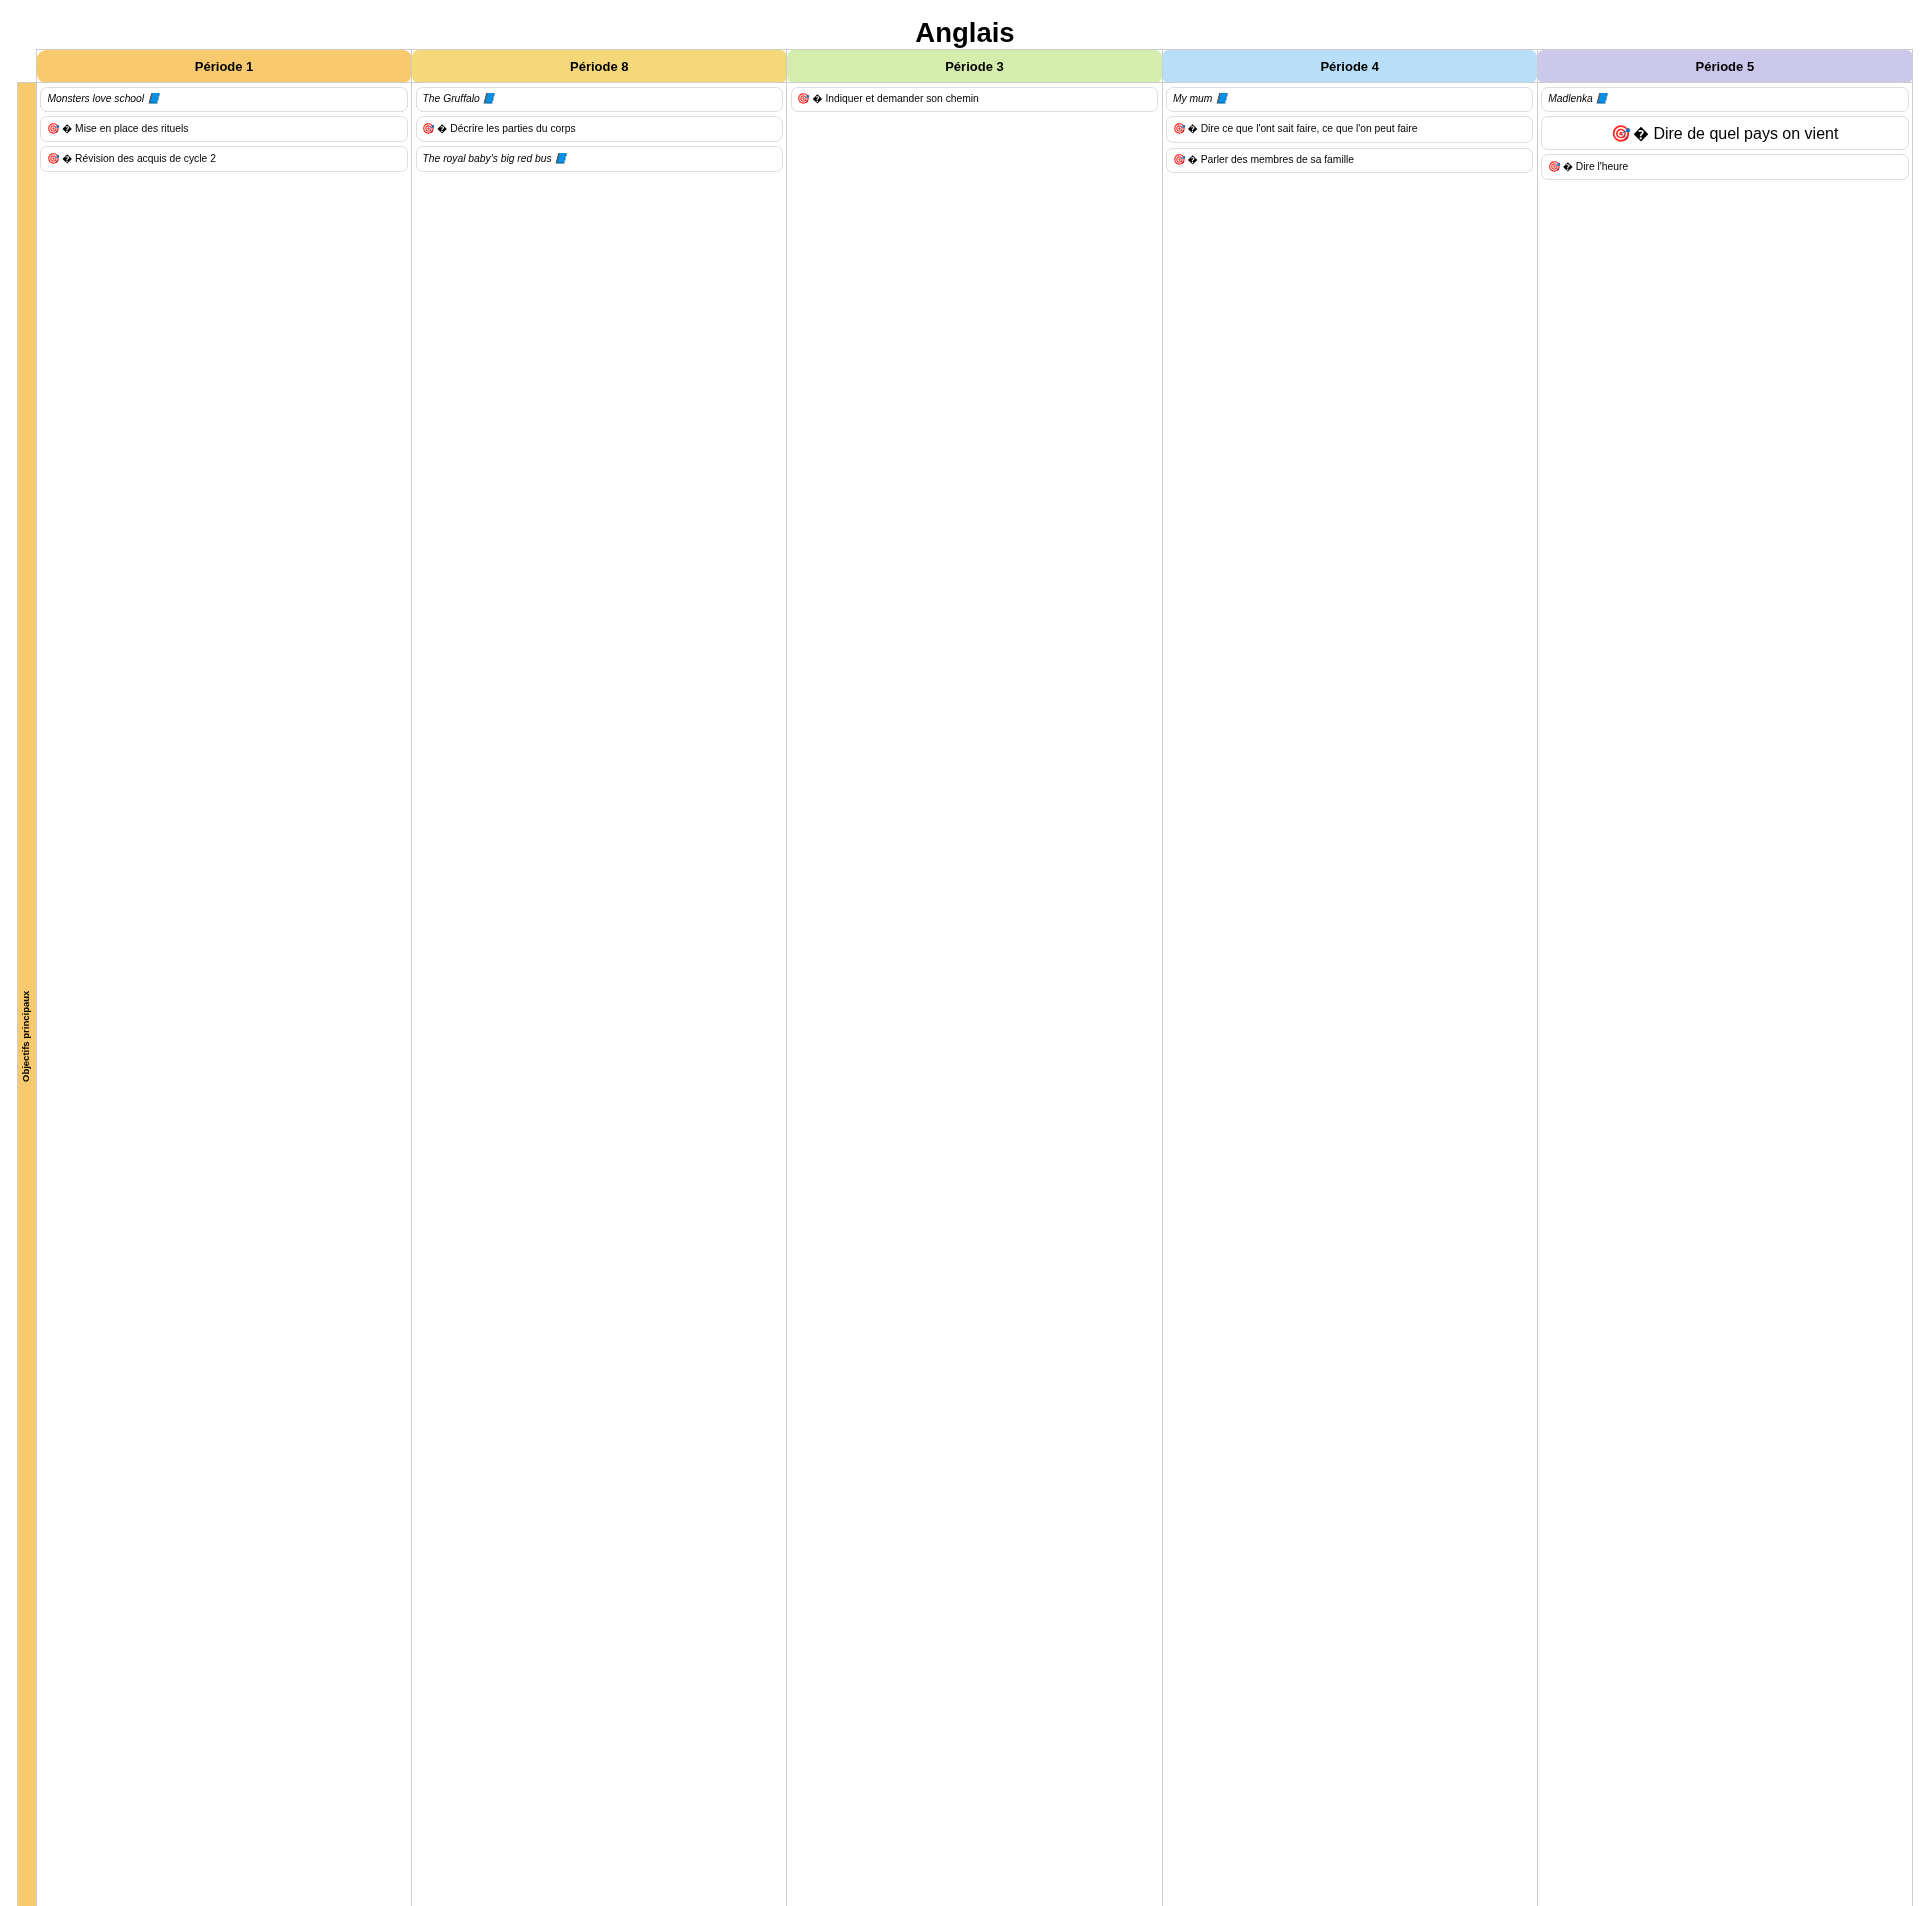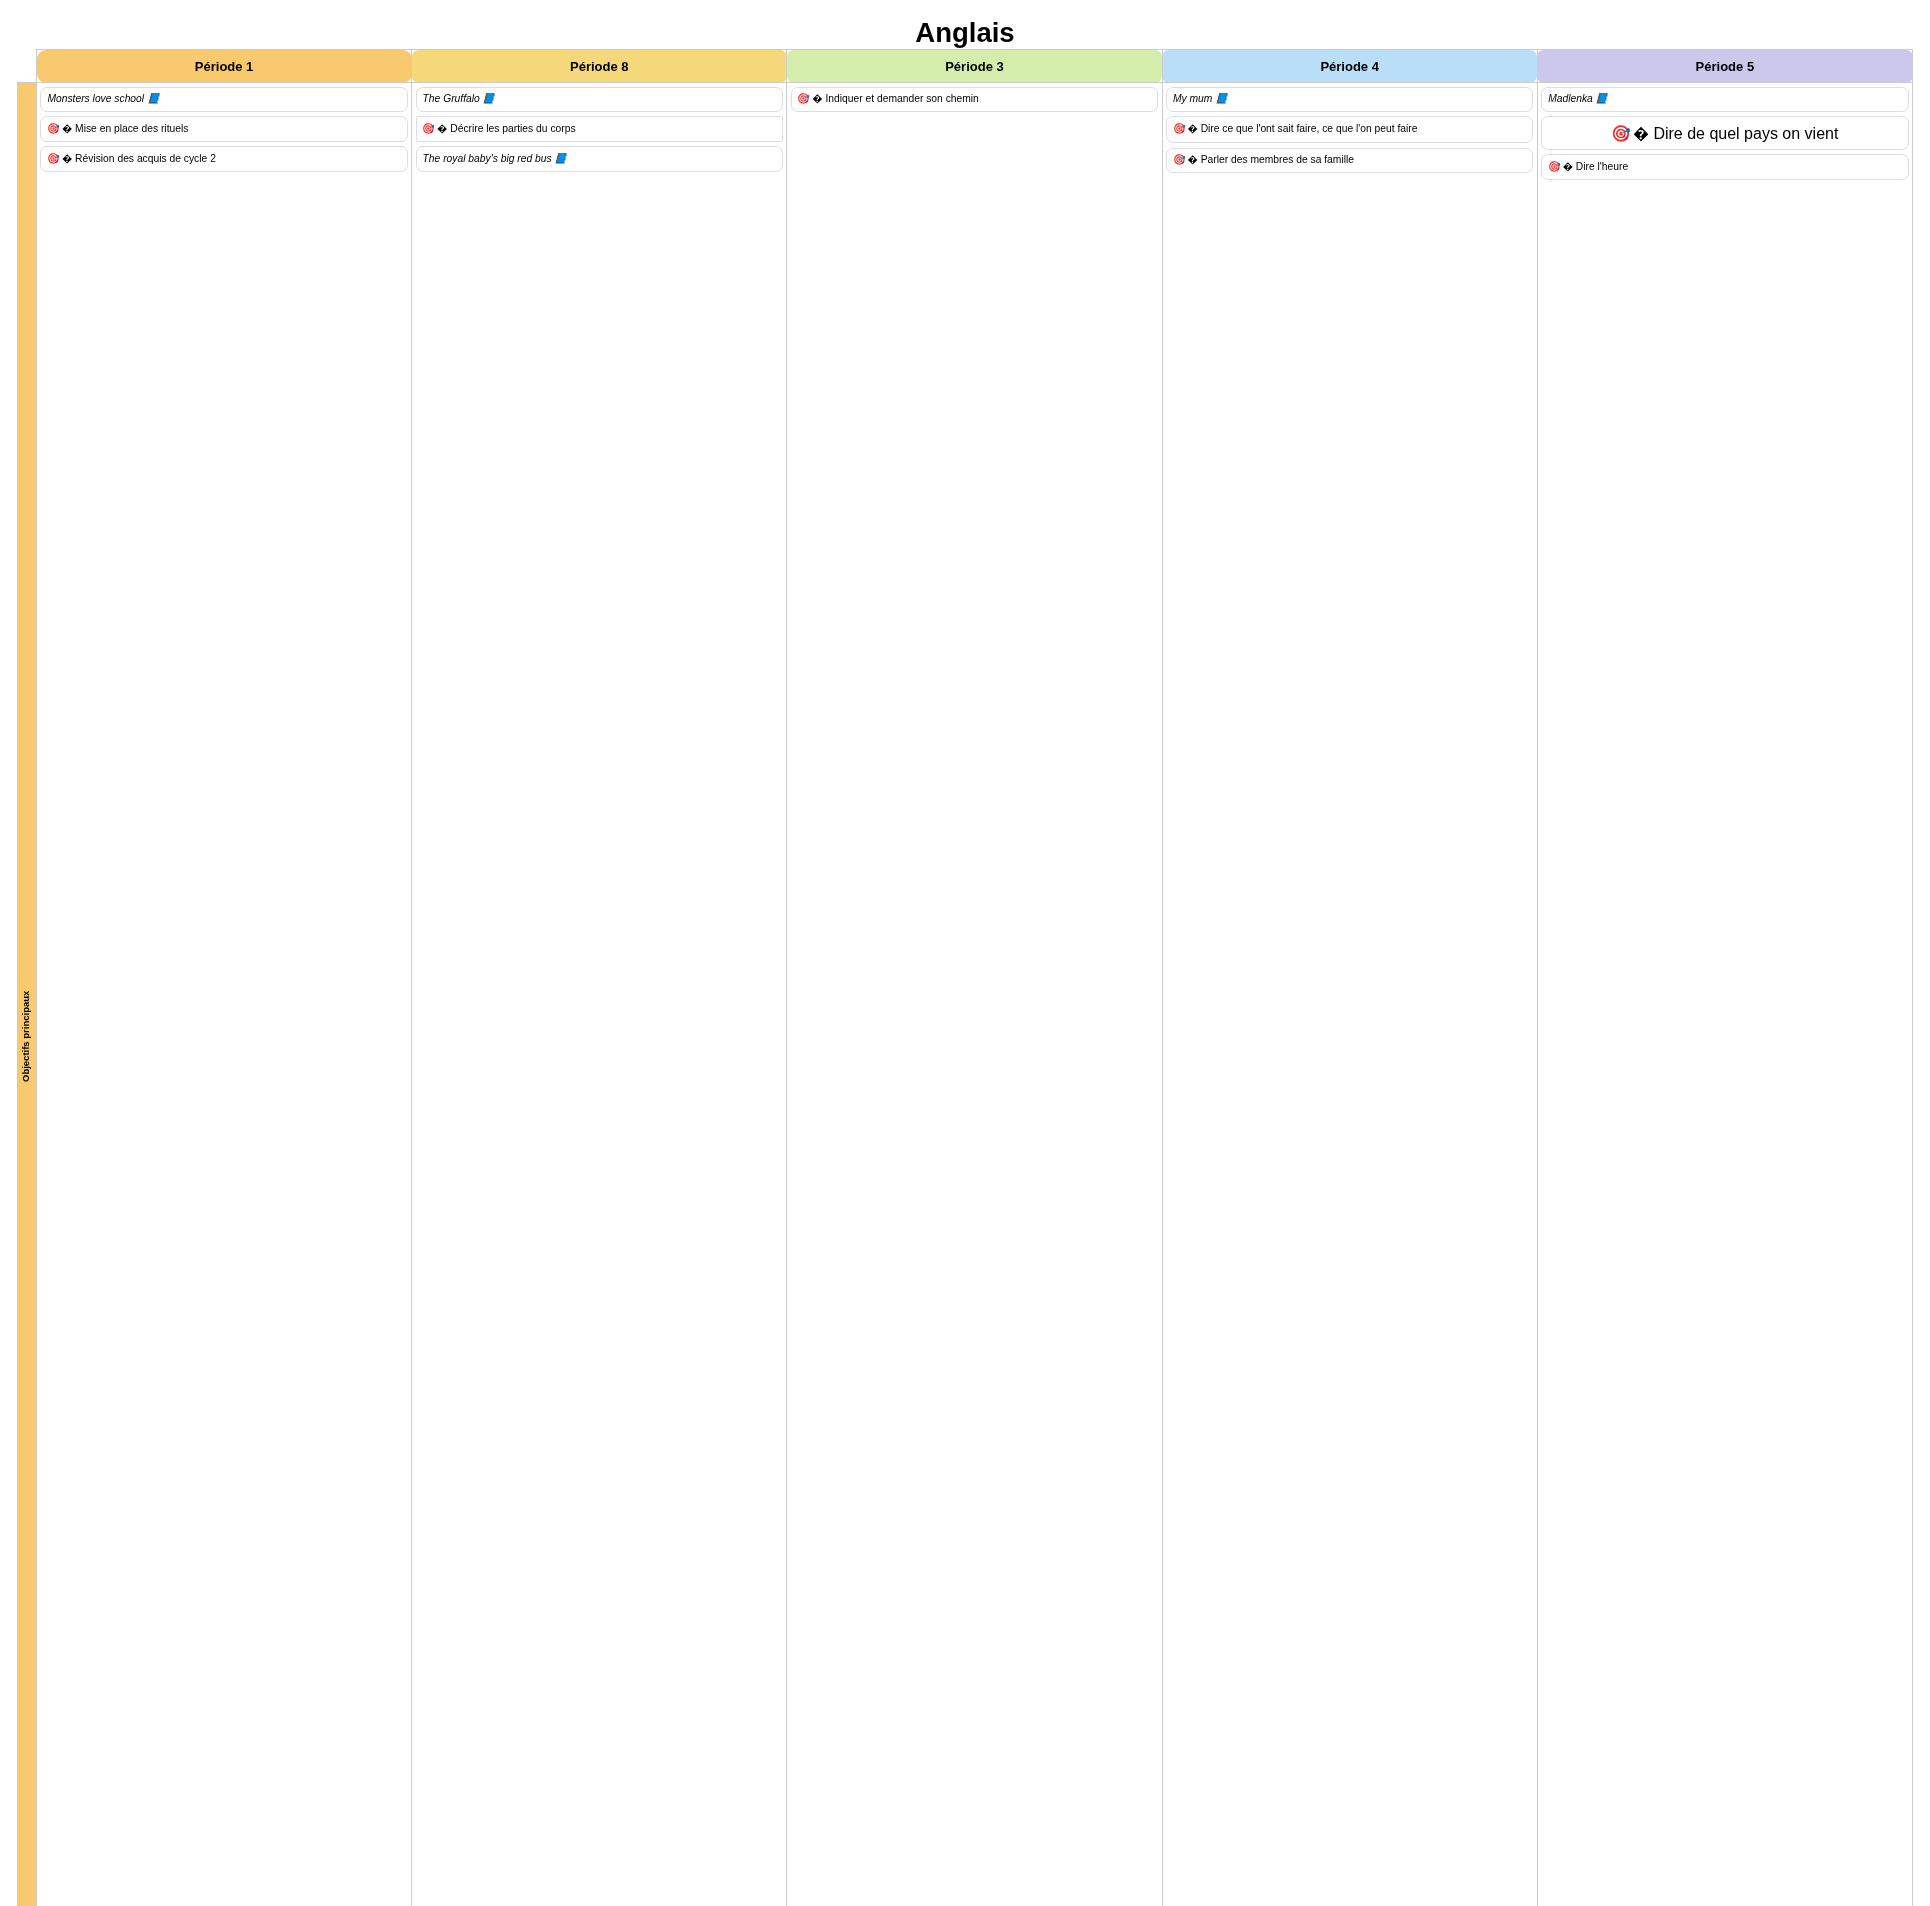--- a/index.html
+++ b/index.html
@@ -42,21 +42,21 @@
           <td style="width: 19px; padding: 0px; border: 0.9px solid rgb(204, 204, 204); background: rgb(249, 201, 110);">
             <div style="writing-mode: vertical-lr; transform: rotate(180deg); font-size: 9.5px; font-weight: bold; text-align: center; white-space: nowrap; padding: 5.2px 1.7px; height: 100%; display: flex; align-items: center; justify-content: center;">Objectifs principaux</div>
           </td>
           <td style="border: 0.9px solid rgb(204, 204, 204); padding: 3.4px; vertical-align: top;">
             <div style="background: rgb(255, 255, 255); border: 0.9px solid rgb(221, 221, 221); border-radius: 6.9px; padding: 4.3px 6px; margin-bottom: 4.3px; font-size: 10.3px; line-height: 1.45; white-space: pre-line; font-style: italic;">Monsters love school 📘</div>
             <div style="background: rgb(255, 255, 255); border: 0.9px solid rgb(221, 221, 221); border-radius: 6.9px; padding: 4.3px 6px; margin-bottom: 4.3px; font-size: 10.3px; line-height: 1.45; white-space: pre-line;"><span style="color: rgb(238, 0, 0); margin-right: 1.7px;">🎯</span>� Mise en place des rituels</div>
             <div style="background: rgb(255, 255, 255); border: 0.9px solid rgb(221, 221, 221); border-radius: 6.9px; padding: 4.3px 6px; margin-bottom: 0px; font-size: 10.3px; line-height: 1.45; white-space: pre-line;"><span style="color: rgb(238, 0, 0); margin-right: 1.7px;">🎯</span>� Révision des acquis de cycle 2</div>
           </td>
           <td style="border: 0.9px solid rgb(204, 204, 204); padding: 3.4px; vertical-align: top;">
             <div style="background: rgb(255, 255, 255); border: 0.9px solid rgb(221, 221, 221); border-radius: 6.9px; padding: 4.3px 6px; margin-bottom: 4.3px; font-size: 10.3px; line-height: 1.45; white-space: pre-line; font-style: italic;">The Gruffalo 📘</div>
-            <div style="background: rgb(255, 255, 255); border: 0.9px solid rgb(221, 221, 221); border-radius: 2px; padding: 4.3px 6px; margin-bottom: 4.3px; font-size: 10.3px; line-height: 1.45; white-space: pre-line;"><span style="color: rgb(238, 0, 0); margin-right: 1.7px;">🎯</span>� Décrire les parties du corps</div>
+            <div style="background: rgb(255, 255, 255); border: 0.9px solid rgb(221, 221, 221); border-radius: 8px; padding: 4.3px 6px; margin-bottom: 4.3px; font-size: 10.3px; line-height: 1.45; white-space: pre-line;"><span style="color: rgb(238, 0, 0); margin-right: 1.7px;">🎯</span>� Décrire les parties du corps</div>
             <div style="background: rgb(255, 255, 255); border: 0.9px solid rgb(221, 221, 221); border-radius: 6.9px; padding: 4.3px 6px; margin-bottom: 0px; font-size: 10.3px; line-height: 1.45; white-space: pre-line; font-style: italic;">The royal baby's big red bus 📘</div>
           </td>
           <td style="border: 0.9px solid rgb(204, 204, 204); padding: 3.4px; vertical-align: top;">
             <div style="background: rgb(255, 255, 255); border: 0.9px solid rgb(221, 221, 221); border-radius: 6.9px; padding: 4.3px 6px; margin-bottom: 0px; font-size: 10.3px; line-height: 1.45; white-space: pre-line;"><span style="color: rgb(238, 0, 0); margin-right: 1.7px;">🎯</span>� Indiquer et demander son chemin</div>
           </td>
           <td style="border: 0.9px solid rgb(204, 204, 204); padding: 3.4px; vertical-align: top;">
             <div style="background: rgb(255, 255, 255); border: 0.9px solid rgb(221, 221, 221); border-radius: 6.9px; padding: 4.3px 6px; margin-bottom: 4.3px; font-size: 10.3px; line-height: 1.45; white-space: pre-line; font-style: italic;">My mum 📘</div>
             <div style="background: rgb(255, 255, 255); border: 0.9px solid rgb(221, 221, 221); border-radius: 6.9px; padding: 5px 6px; margin-bottom: 4.3px; font-size: 10.3px; line-height: 1.45; white-space: pre-line;"><span style="color: rgb(238, 0, 0); margin-right: 1.7px;">🎯</span>� Dire ce que l'ont sait faire, ce que l'on peut faire</div>
             <div style="background: rgb(255, 255, 255); border: 0.9px solid rgb(221, 221, 221); border-radius: 6.9px; padding: 4.3px 6px; margin-bottom: 0px; font-size: 10.3px; line-height: 1.45; white-space: pre-line;"><span style="color: rgb(238, 0, 0); margin-right: 1.7px;">🎯</span>� Parler des membres de sa famille</div>
           </td>

